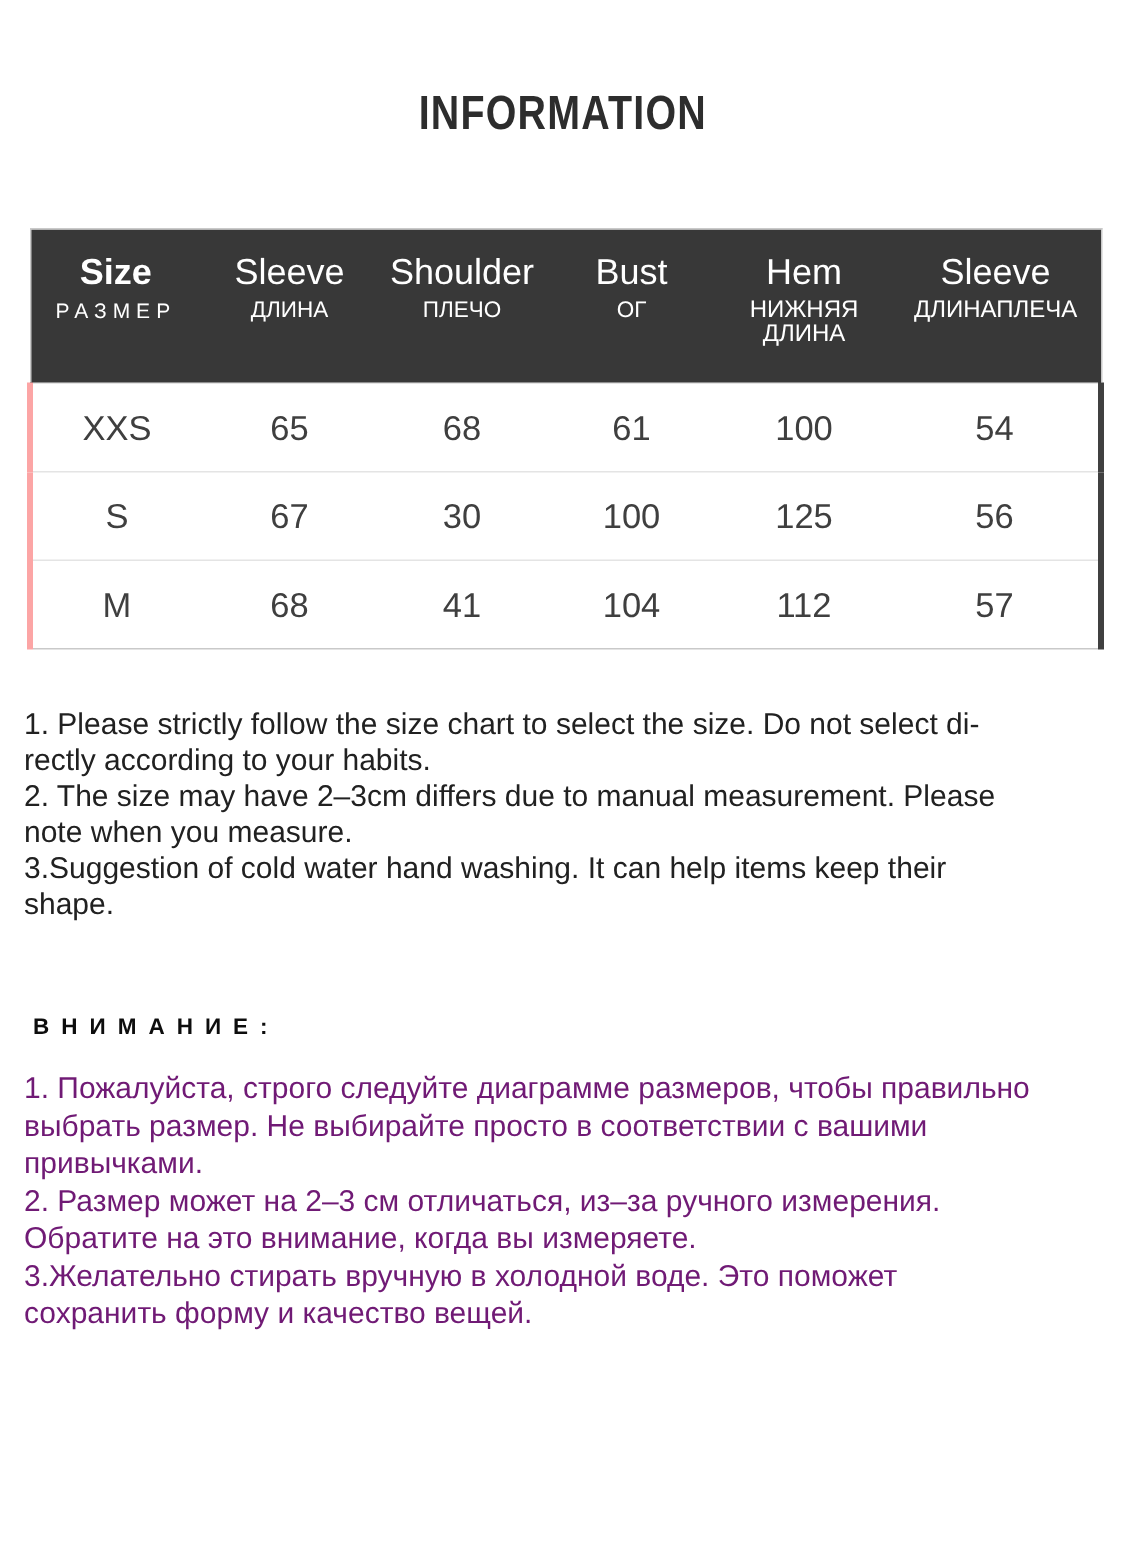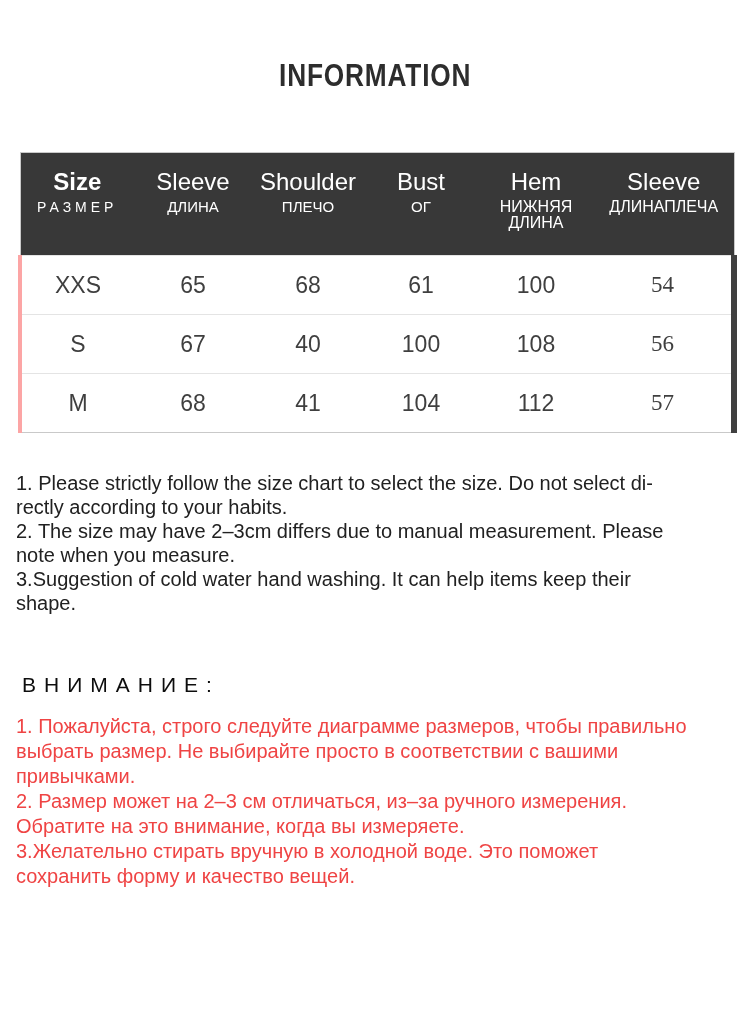--- a/index.html
+++ b/index.html
@@ -42,21 +42,21 @@
   }
   table.size-table, table.size-table td {
     border: 1px solid #c9c9c9;
   }
   table.size-table td {
     border-left: none;
     border-right: none;
     border-color: #e4e4e4;
   }
   table.size-table tr td:first-child { border-left: 4px solid #fca5a5; }
-  table.size-table tr td:last-child  { border-right: 6px solid #404040; font-family: Liberation Serif, serif; }
+  table.size-table tr td:last-child  { border-right: 4px solid #404040; }
   table.size-table tr:last-child td  { border-bottom: 1px solid #c9c9c9; }
 
   thead th {
     background: #383838;
     color: #ffffff;
     height: 86px;
     vertical-align: top;
     padding-top: 15px;
     font-weight: 400;
     border: none;
@@ -99,31 +99,31 @@
     font-size: 20px;
     font-weight: 300;
     color: #212121;
     line-height: 24px;
     white-space: pre-line;
   }
 
   .note-ru { margin: 57px 16px 0 16px; }
   .note-ru-heading {
     margin-left: 6px;
-    font-size: 21px;
-    font-weight: 400;
+    font-size: 15px;
+    font-weight: 700;
     color: #0d0d0d;
     letter-spacing: 8px;
     line-height: 25px;
   }
   .note-ru-body {
     margin-top: 17px;
     font-size: 20px;
     font-weight: 300;
-    color: #ef4444;
+    color: #701a75;
     line-height: 25px;
     white-space: pre-line;
   }
 </style>
 </head>
 <body>
 
 <div class="page">
 
   <div class="title-wrap">
@@ -173,23 +173,23 @@
         <td>XXS</td>
         <td>65</td>
         <td>68</td>
         <td>61</td>
         <td>100</td>
         <td>54</td>
       </tr>
       <tr>
         <td>S</td>
         <td>67</td>
-        <td>40</td>
+        <td>30</td>
         <td>100</td>
-        <td>108</td>
+        <td>125</td>
         <td>56</td>
       </tr>
       <tr>
         <td>M</td>
         <td>68</td>
         <td>41</td>
         <td>104</td>
         <td>112</td>
         <td>57</td>
       </tr>

